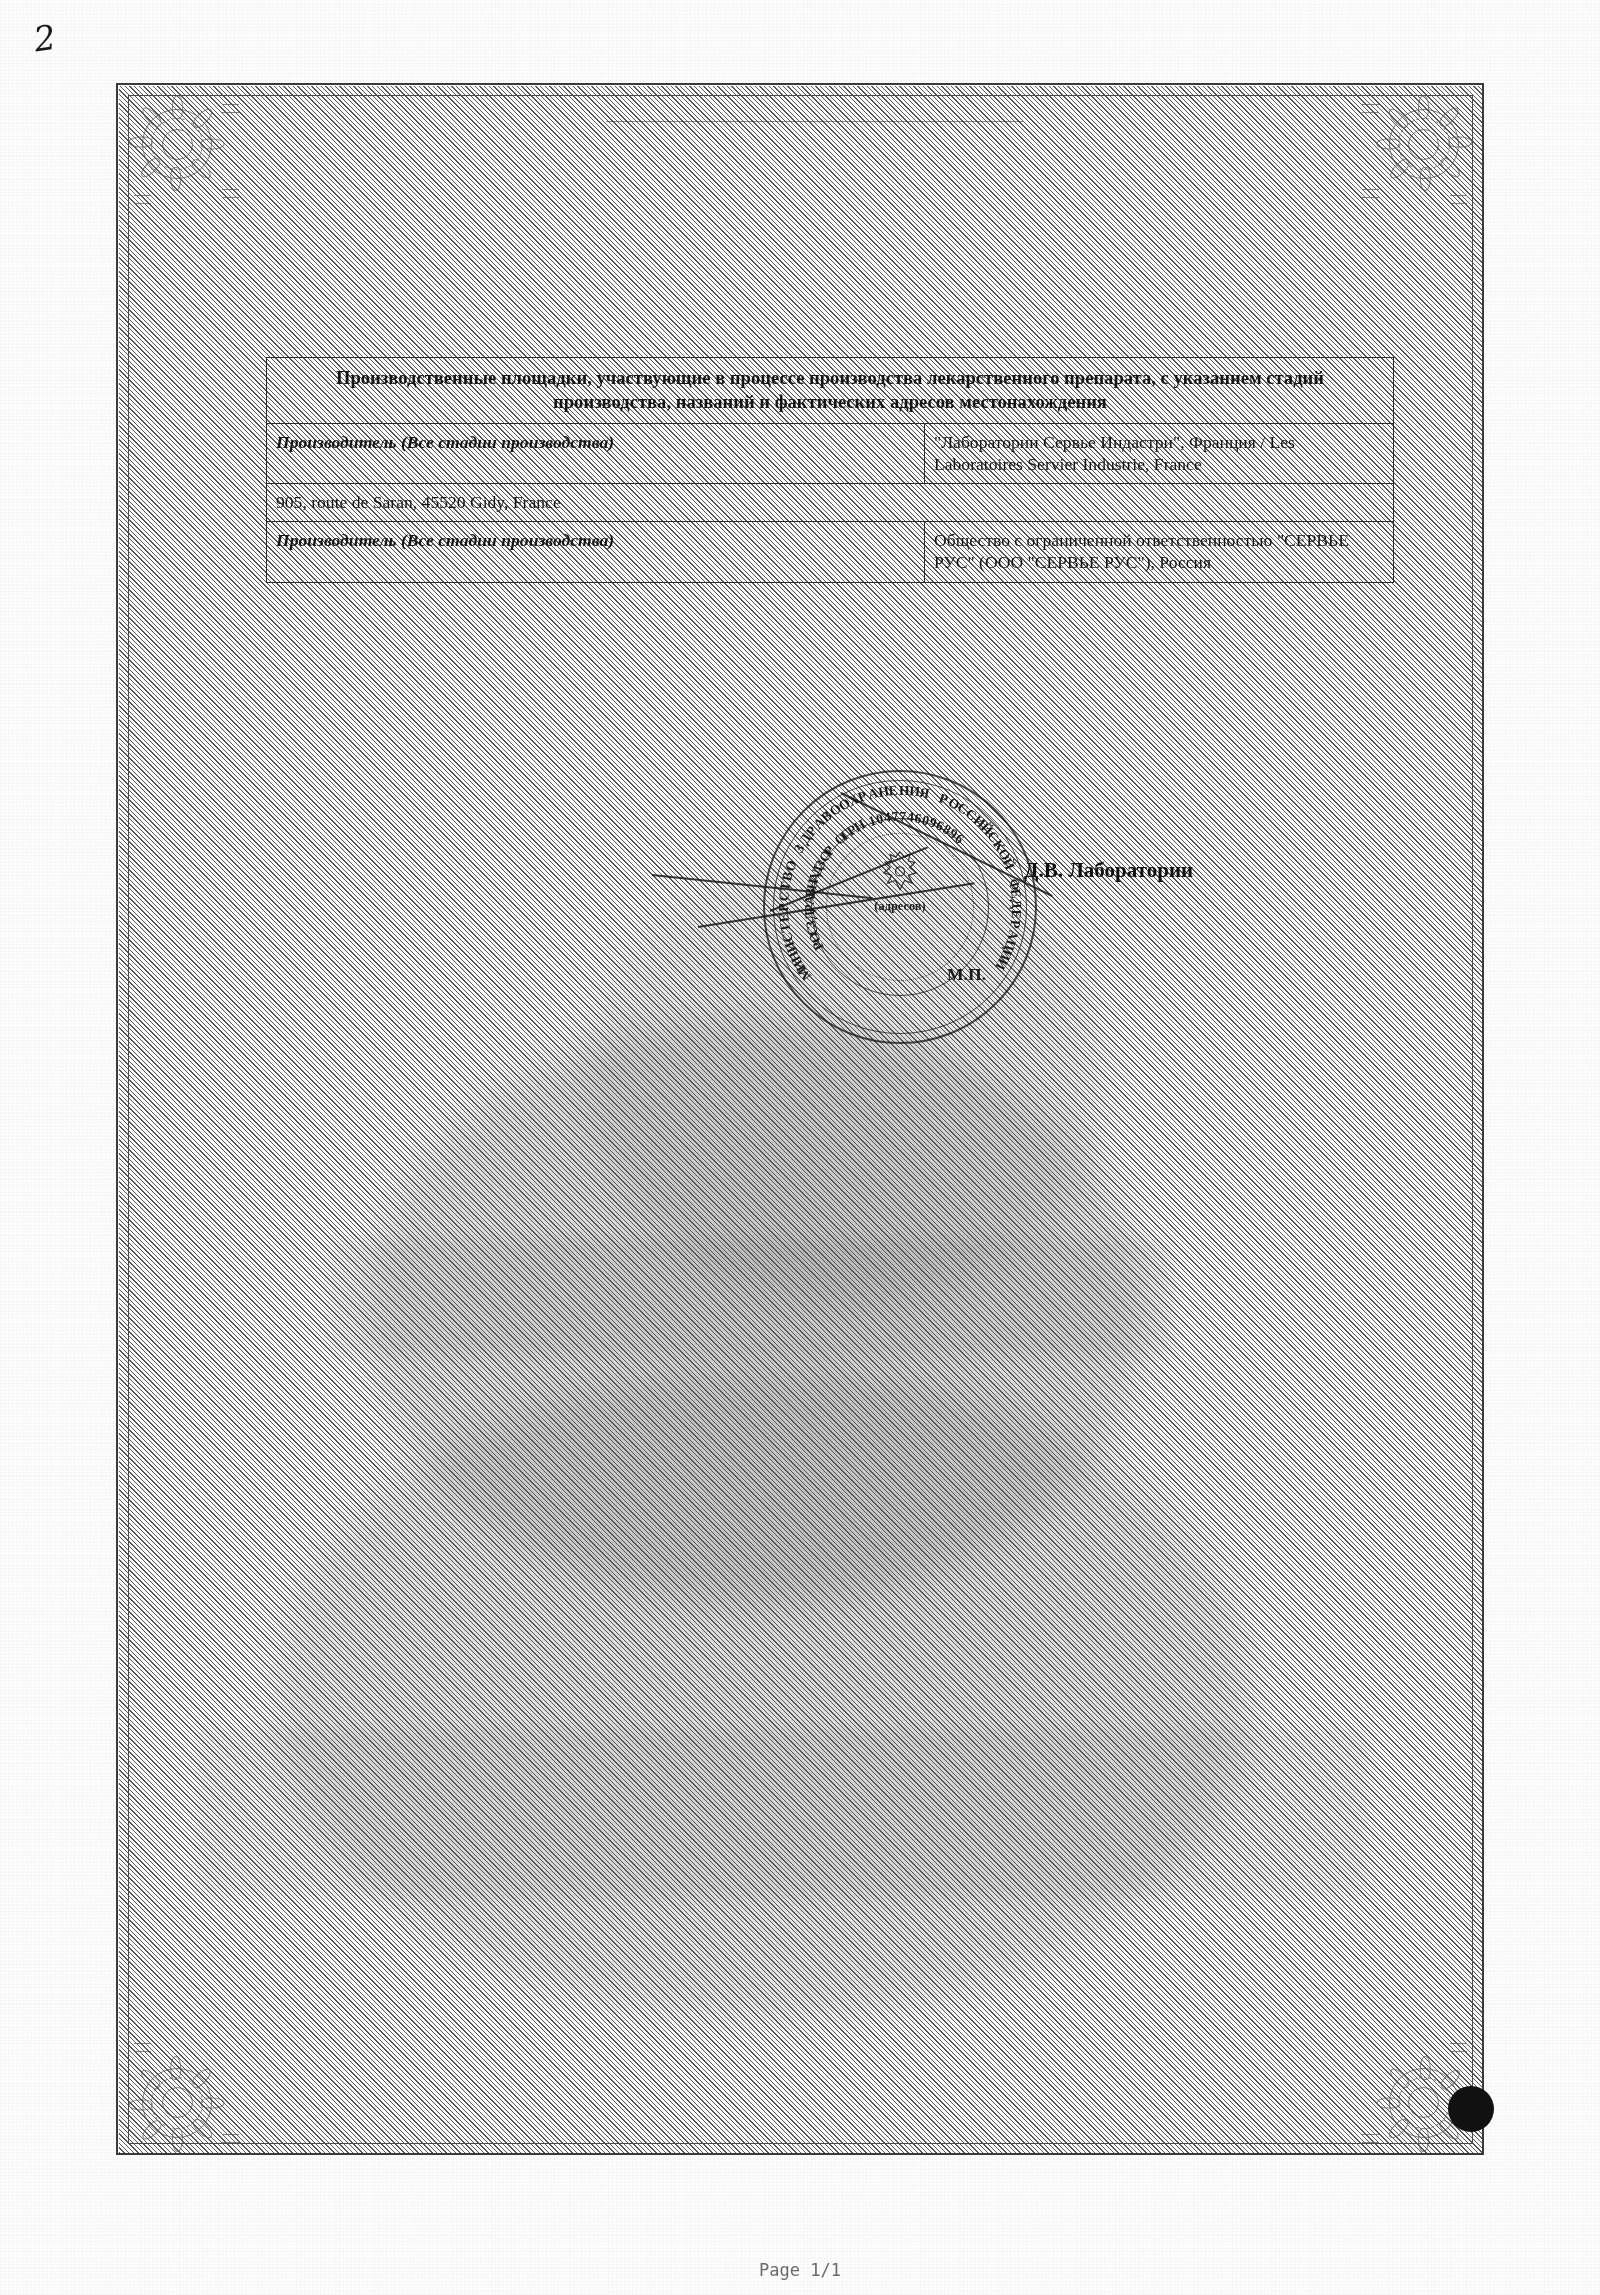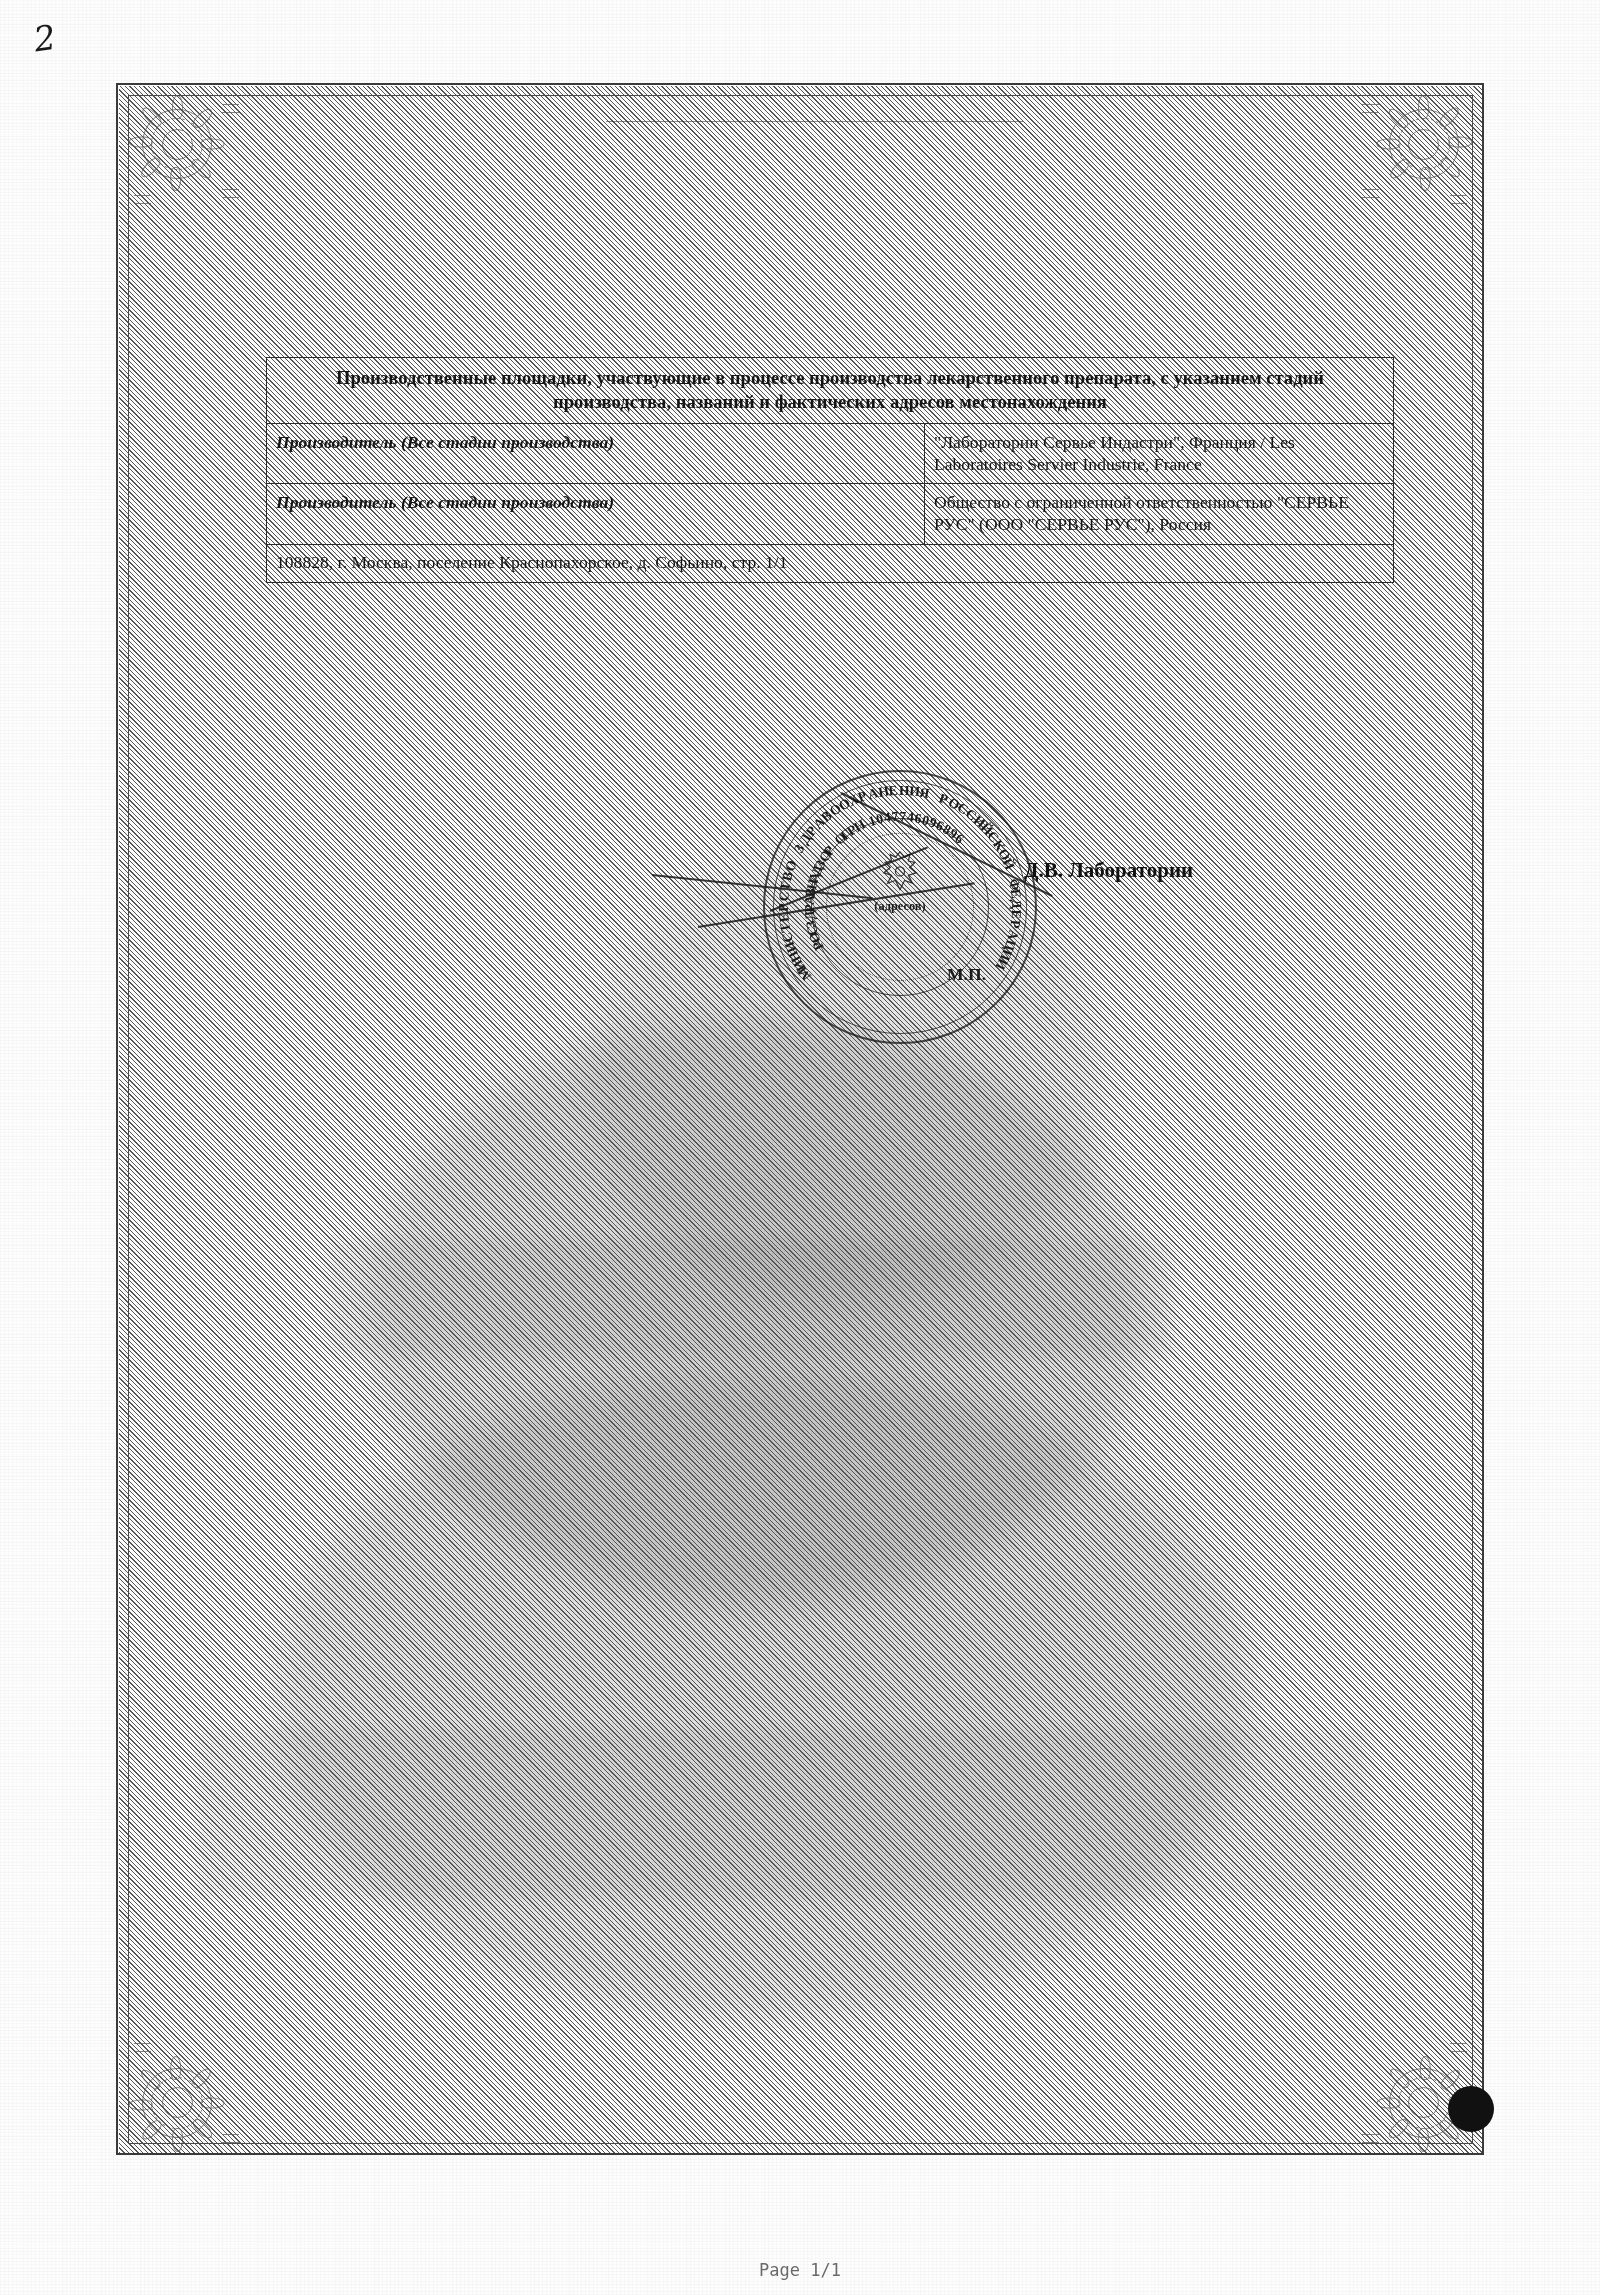--- a/index.html
+++ b/index.html
@@ -377,25 +377,25 @@
   <table class="doc-table">
     <tbody>
       <tr class="th-row">
         <td colspan="2">Производственные площадки, участвующие в процессе производства лекарственного препарата, с указанием стадий производства, названий и фактических адресов местонахождения</td>
       </tr>
       <tr>
         <td class="label-cell">Производитель (Все стадии производства)</td>
         <td class="addr-cell">"Лаборатории Сервье Индастри", Франция / Les Laboratoires Servier Industrie, France</td>
       </tr>
       <tr>
+        <td class="wide-cell" colspan="2">905, route de Saran, 45520 Gidy, France</td>
+      </tr>
+      <tr>
         <td class="label-cell">Производитель (Все стадии производства)</td>
         <td class="addr-cell">Общество с ограниченной ответственностью "СЕРВЬЕ РУС" (ООО "СЕРВЬЕ РУС"), Россия</td>
-      </tr>
-      <tr>
-        <td class="wide-cell" colspan="2">108828, г. Москва, поселение Краснопахорское, д. Софьино, стр. 1/1</td>
       </tr>
     </tbody>
   </table>
 
   <div class="sig-right">Д.В. Лаборатории</div>
   <div class="mp-mark">М.П.</div>
 
   <div class="seal">
     <div class="s-ring sr1"></div>
     <div class="s-ring sr2"></div>

